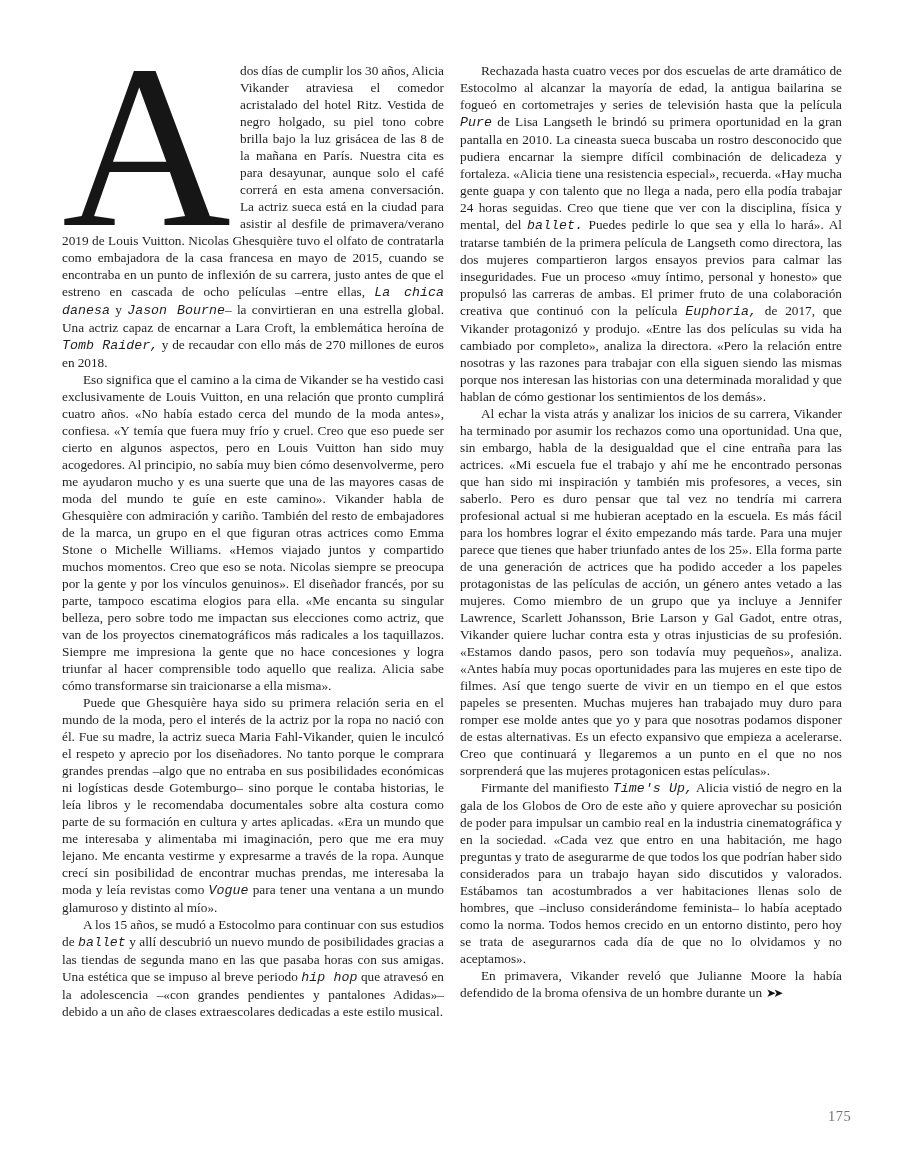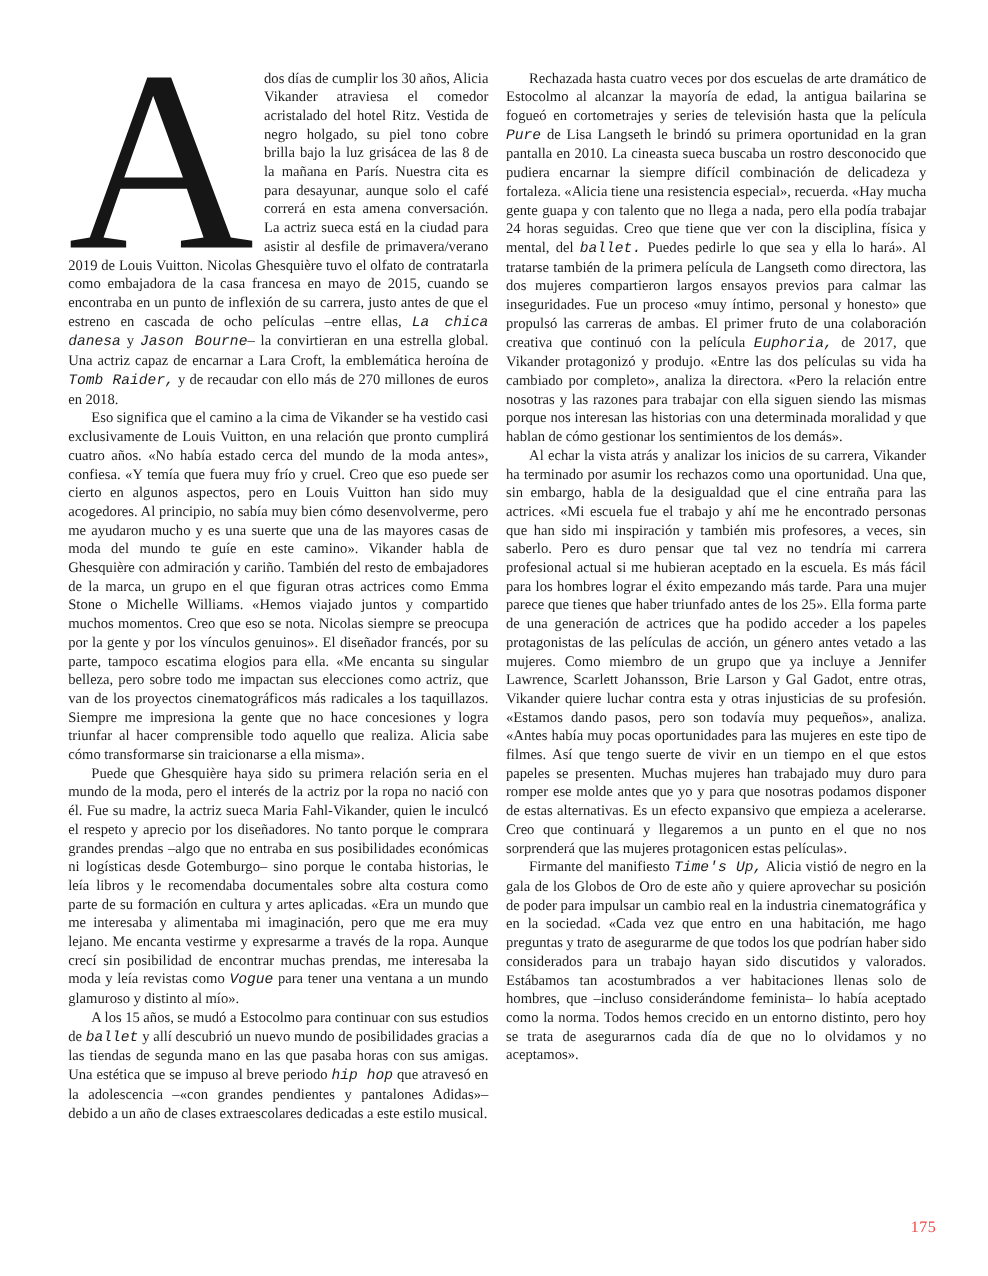--- a/index.html
+++ b/index.html
@@ -61,21 +61,21 @@
     color: #111111;
     padding-left: 4px;
     white-space: nowrap;
   }
   .page-number {
     position: absolute;
     left: 828px;
     top: 1108px;
     font-size: 14.5px;
     letter-spacing: 0.5px;
-    color: #ef4444;
+    color: #737373;
   }
 </style>
 </head>
 <body>
 
 <div class="page">
 
   <div class="columns">
 
     <div class="col">
@@ -96,19 +96,22 @@
     <div class="col">
       <p class="para">
         <span><span>Rechazada hasta cuatro veces por dos escuelas de arte dramático de Estocolmo al alcanzar la mayoría de edad, la antigua bailarina se fogueó en cortometrajes y series de televisión hasta que la película </span><span class="it">Pure</span><span> de Lisa Langseth le brindó su primera oportunidad en la gran pantalla en 2010. La cineasta sueca buscaba un rostro desconocido que pudiera encarnar la siempre difícil combinación de delicadeza y fortaleza. «Alicia tiene una resistencia especial», recuerda. «Hay mucha gente guapa y con talento que no llega a nada, pero ella podía trabajar 24 horas seguidas. Creo que tiene que ver con la disciplina, física y mental, del </span><span class="it">ballet.</span><span> Puedes pedirle lo que sea y ella lo hará». Al tratarse también de la primera película de Langseth como directora, las dos mujeres compartieron largos ensayos previos para calmar las inseguridades. Fue un proceso «muy íntimo, personal y honesto» que propulsó las carreras de ambas. El primer fruto de una colaboración creativa que continuó con la película </span><span class="it">Euphoria,</span><span> de 2017, que Vikander protagonizó y produjo. «Entre las dos películas su vida ha cambiado por completo», analiza la directora. «Pero la relación entre nosotras y las razones para trabajar con ella siguen siendo las mismas porque nos interesan las historias con una determinada moralidad y que hablan de cómo gestionar los sentimientos de los demás».</span></span>
       </p>
       <p class="para">
         <span><span>Al echar la vista atrás y analizar los inicios de su carrera, Vikander ha terminado por asumir los rechazos como una oportunidad. Una que, sin embargo, habla de la desigualdad que el cine entraña para las actrices. «Mi escuela fue el trabajo y ahí me he encontrado personas que han sido mi inspiración y también mis profesores, a veces, sin saberlo. Pero es duro pensar que tal vez no tendría mi carrera profesional actual si me hubieran aceptado en la escuela. Es más fácil para los hombres lograr el éxito empezando más tarde. Para una mujer parece que tienes que haber triunfado antes de los 25». Ella forma parte de una generación de actrices que ha podido acceder a los papeles protagonistas de las películas de acción, un género antes vetado a las mujeres. Como miembro de un grupo que ya incluye a Jennifer Lawrence, Scarlett Johansson, Brie Larson y Gal Gadot, entre otras, Vikander quiere luchar contra esta y otras injusticias de su profesión. «Estamos dando pasos, pero son todavía muy pequeños», analiza. «Antes había muy pocas oportunidades para las mujeres en este tipo de filmes. Así que tengo suerte de vivir en un tiempo en el que estos papeles se presenten. Muchas mujeres han trabajado muy duro para romper ese molde antes que yo y para que nosotras podamos disponer de estas alternativas. Es un efecto expansivo que empieza a acelerarse. Creo que continuará y llegaremos a un punto en el que no nos sorprenderá que las mujeres protagonicen estas películas».</span></span>
       </p>
       <p class="para">
         <span><span>Firmante del manifiesto </span><span class="it">Time's Up,</span><span> Alicia vistió de negro en la gala de los Globos de Oro de este año y quiere aprovechar su posición de poder para impulsar un cambio real en la industria cinematográfica y en la sociedad. «Cada vez que entro en una habitación, me hago preguntas y trato de asegurarme de que todos los que podrían haber sido considerados para un trabajo hayan sido discutidos y valorados. Estábamos tan acostumbrados a ver habitaciones llenas solo de hombres, que –incluso considerándome feminista– lo había aceptado como la norma. Todos hemos crecido en un entorno distinto, pero hoy se trata de asegurarnos cada día de que no lo olvidamos y no aceptamos».</span></span>
       </p>
+      <p class="para">
+        <span><span>En primavera, Vikander reveló que Julianne Moore la había defendido de la broma ofensiva de un hombre durante un</span></span><span class="cont-marker">➤➤</span>
+      </p>
     </div>
 
   </div>
 
   <div class="page-number">175</div>
 
 </div>
 
 </body></html>

